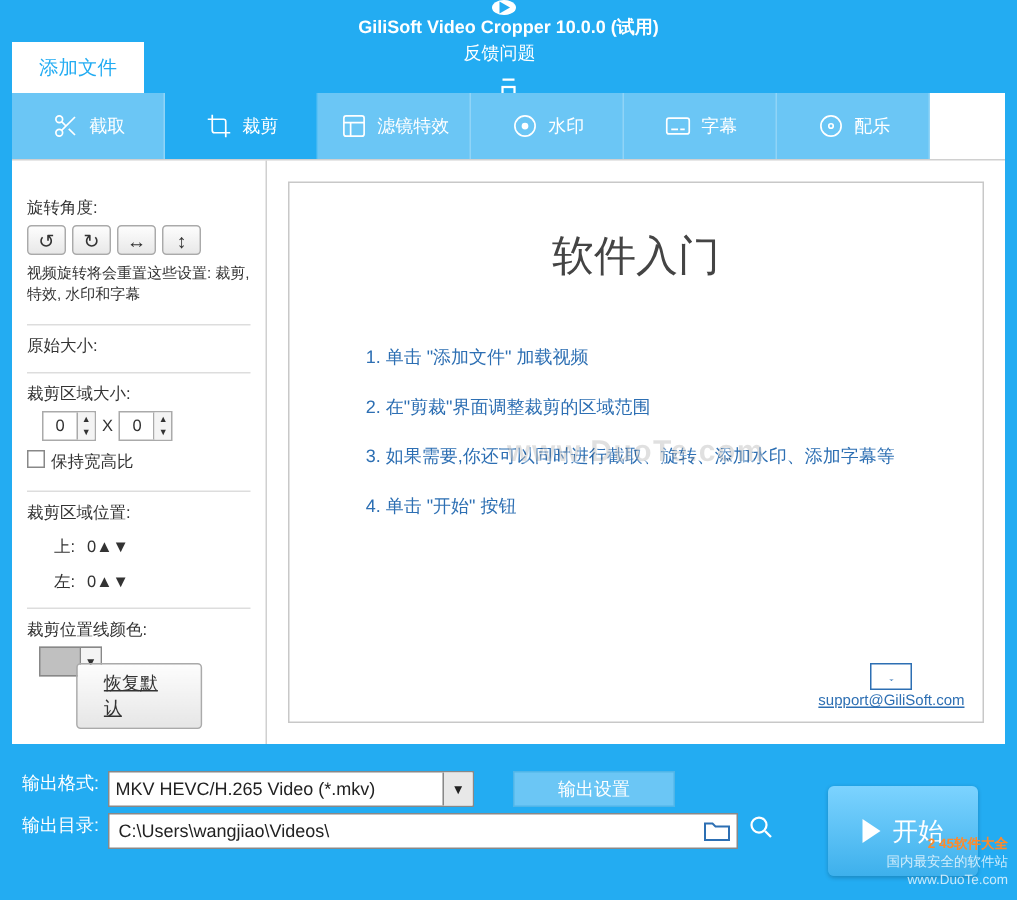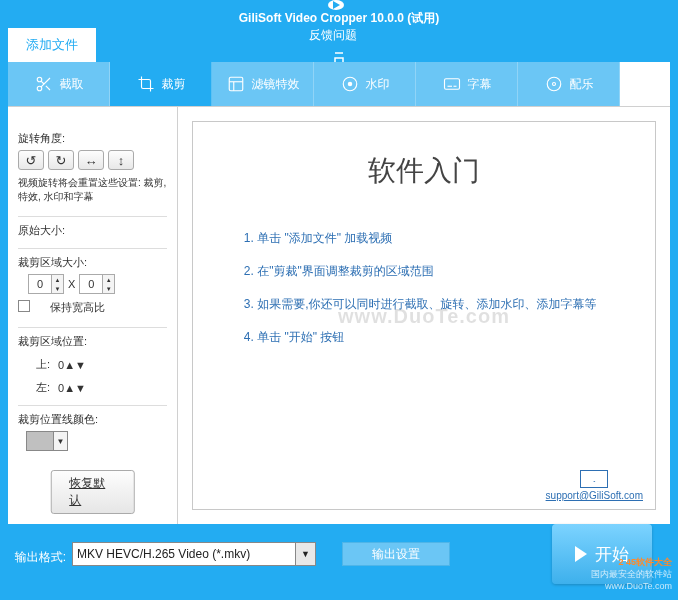--- a/index.html
+++ b/index.html
@@ -33,41 +33,41 @@
 .sidepanel .lbl { font-size: 11px; margin-bottom: 4px; }
 .sidepanel .rotbtns { display: flex; gap: 4px; margin-bottom: 6px; }
 .sidepanel .rotbtns span { width: 26px; height: 20px; background: linear-gradient(#fdfdfd,#e8e8e8); border: 1px solid #aaa; border-radius: 3px; display: flex; align-items: center; justify-content: center; font-size: 13px; cursor: pointer; }
 .sidepanel .note { font-size: 10px; line-height: 14px; margin-bottom: 6px; }
 .sidepanel hr { border: none; border-top: 1px solid #ddd; margin: 6px 0; }
 .sidepanel .sizerow { display: flex; align-items: center; gap: 4px; margin-bottom: 6px; margin-left: 10px; }
 .sidepanel .sizerow .num { width: 36px; height: 20px; border: 1px solid #aaa; display: flex; }
 .sidepanel .sizerow .num span.val { flex: 1; font-size: 11px; display: flex; align-items: center; justify-content: center; }
 .sidepanel .sizerow .num .spins { width: 12px; display: flex; flex-direction: column; border-left: 1px solid #aaa; }
 .sidepanel .sizerow .num .spins b { flex:1; font-size:6px; display:flex; align-items:center; justify-content:center; background:#f4f4f4; cursor: pointer; }
-.sidepanel .chk { display: flex; gap: 20px; margin-bottom: 6px; }
+.sidepanel .chk { display: flex; gap: 4px; margin-bottom: 6px; }
 .sidepanel .chk .box { width: 12px; height: 12px; border: 1px solid #888; background: #fff; cursor: pointer; }
 .sidepanel .posrow { display: flex; align-items: center; gap: 8px; margin: 4px 0 4px 12px; }
 .sidepanel .posrow .plbl { width: 20px; text-align: right; }
 .sidepanel .colorsw { width: 42px; height: 20px; border: 1px solid #888; background: #c0c0c0; margin-left: 8px; display: flex; cursor: pointer; }
 .sidepanel .colorsw .dd { width: 14px; border-left: 1px solid #888; background: #f4f4f4; display:flex; align-items:center; justify-content:center; font-size:8px; }
 .sidepanel .restore { position: absolute; bottom: 10px; left: 50%; transform: translateX(-50%); padding: 4px 18px; background: linear-gradient(#fdfdfd,#e6e6e6); border: 1px solid #aaa; border-radius: 3px; font-size: 12px; cursor: pointer; text-decoration: underline; }
 
 .preview { flex: 1; padding: 14px; }
 .preview-box { width: 100%; height: 100%; border: 1px solid #c8c8c8; position: relative; display: flex; flex-direction: column; align-items: center; }
 .preview-title { font-size: 28px; color: #444; margin-top: 30px; margin-bottom: 24px; font-weight: 300; }
 .preview-steps { width: 78%; font-size: 12px; color: #2d6fb3; }
 .preview-steps div { margin: 16px 0; }
 .watermark { position: absolute; top: 50%; left: 50%; transform: translate(-50%,-50%); font-size: 20px; color: rgba(0,0,0,0.12); font-weight: bold; letter-spacing: 1px; pointer-events: none; text-shadow: 1px 1px 0 rgba(255,255,255,0.4); }
 .support { position: absolute; bottom: 8px; right: 12px; text-align: center; font-size: 10px; }
 .support .mail-icon { width: 28px; height: 18px; border: 1.5px solid #2d6fb3; position: relative; margin: 0 auto 2px; cursor: pointer; }
 .support .mail-icon::before { content:''; position:absolute; left:0; right:0; top:0; height:10px; border-bottom:1.5px solid #2d6fb3; clip-path: polygon(0 0, 100% 0, 50% 100%); }
 .support a { color: #2d6fb3; text-decoration: underline; cursor: pointer; }
 
 .footer { padding: 6px 10px 30px; font-size: 12px; color: #fff; }
-.footer-row { display: flex; align-items: flex-end; margin: 4px 0; gap: 6px; }
+.footer-row { display: flex; align-items: flex-start; margin: 4px 0; gap: 6px; }
 .footer-row .flbl { width: 56px; text-align: right; }
 .footer-row .combo { flex: 0 0 244px; height: 24px; background: #fff; color: #222; display: flex; align-items: center; padding: 0 4px; border: 1px solid #888; position: relative; cursor: pointer; }
 .footer-row .combo .dd { position: absolute; right: 0; top: 0; bottom: 0; width: 20px; background: #e8e8e8; border-left: 1px solid #888; display:flex; align-items:center; justify-content:center; font-size:9px; }
 .footer-row .settings-btn { margin-left: 20px; height: 24px; padding: 0 29px; background: #6bc6f5; color: #fff; display: flex; align-items: center; cursor: pointer; border: 1px solid #4fb5e8; }
 .footer-row .pathbox { flex: 0 0 420px; height: 24px; background: #fff; color: #222; display: flex; align-items: center; padding: 0 6px; border: 1px solid #888; position: relative; }
 .footer-row .pathbox .folder { position: absolute; right: 4px; top: 3px; width: 18px; height: 16px; cursor: pointer; }
 .footer-row .search-ic { width:18px; height:18px; cursor:pointer; display:flex; align-items:center; justify-content:center; }
 .start-btn { position: absolute; right: 26px; bottom: 16px; width: 100px; height: 60px; background: linear-gradient(#7cd3ff,#3db0ec); border-radius: 4px; color: #fff; font-size: 17px; display: flex; align-items: center; justify-content: center; cursor: pointer; box-shadow: 0 1px 3px rgba(0,0,0,0.2); }
 .start-btn .tri { width: 0; height: 0; border-left: 12px solid #fff; border-top: 8px solid transparent; border-bottom: 8px solid transparent; margin-right: 8px; }
 
@@ -247,20 +247,35 @@
 
   <div class="footer" style="position:relative">
     <div class="footer-row">
       <span class="flbl">输出格式:</span>
       <div class="combo">
         <span>MKV HEVC/H.265 Video (*.mkv)</span>
         <span class="dd">▼</span>
       </div>
       <div class="settings-btn">输出设置</div>
     </div>
+    <div class="footer-row">
+      <span class="flbl">输出目录:</span>
+      <div class="pathbox">
+        <span>C:\Users\wangjiao\Videos\</span>
+        <span class="folder"><svg width="18" height="16" viewBox="0 0 18 16">
+              <path d="M1 3h5l2 2h9v9H1z" fill="none" stroke="#2d6fb3" stroke-width="1.3"></path>
+            </svg></span>
+      </div>
+      <span class="search-ic">
+          <svg width="16" height="16" viewBox="0 0 16 16">
+            <circle cx="7" cy="7" r="5" fill="none" stroke="#fff" stroke-width="1.5"></circle>
+            <line x1="11" y1="11" x2="15" y2="15" stroke="#fff" stroke-width="1.5"></line>
+          </svg>
+        </span>
+    </div>
     <div class="start-btn">
       <span class="tri"></span>
       <span>开始</span>
     </div>
     <div class="wm-corner">
       <div><b>2 45软件大全</b></div>
       <div>国内最安全的软件站</div>
       <div>www.DuoTe.com</div>
     </div>
   </div>

